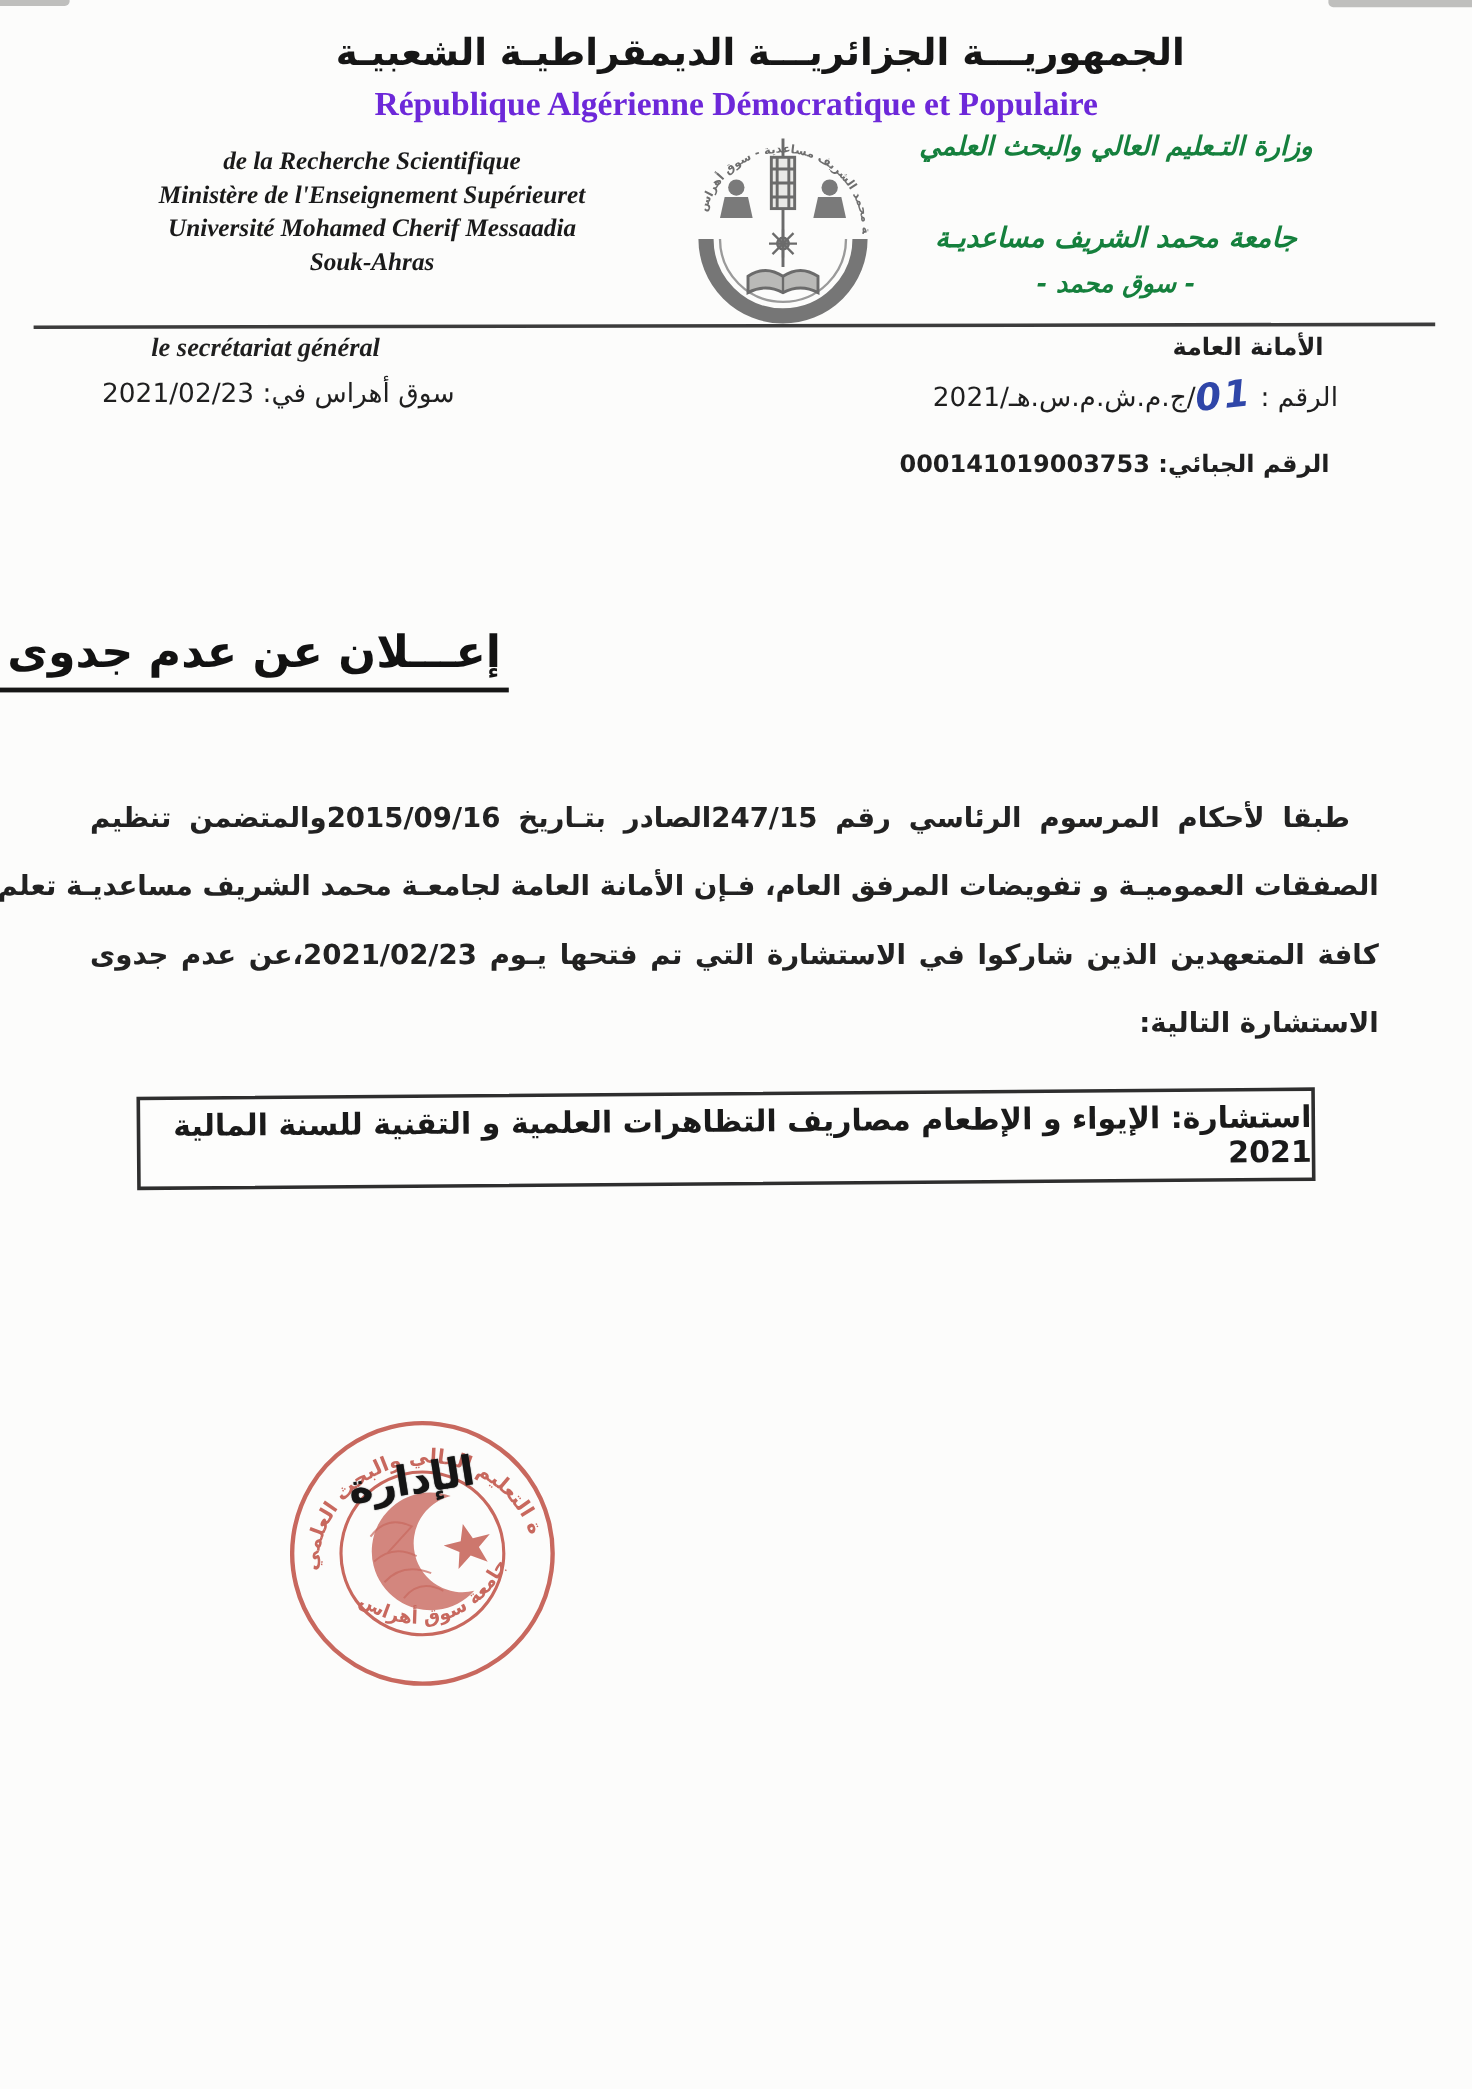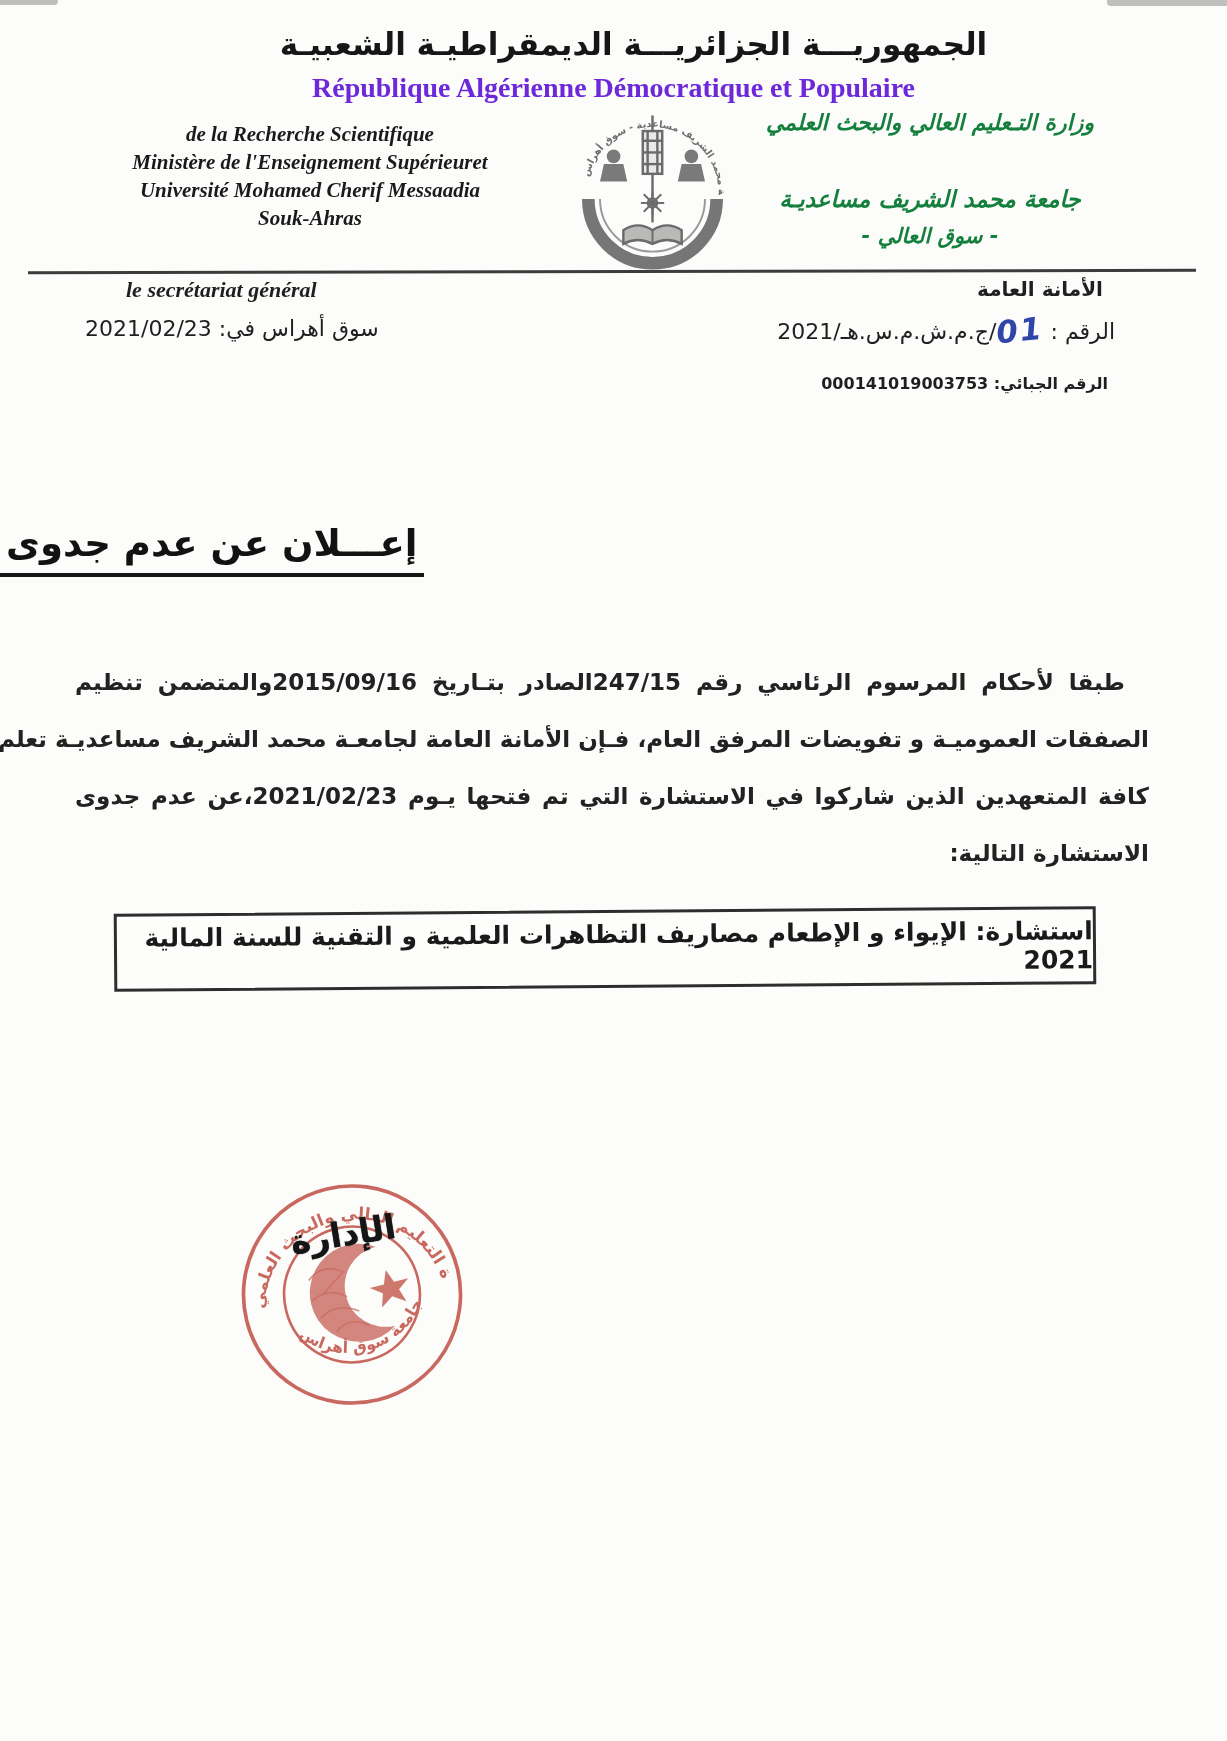--- a/index.html
+++ b/index.html
@@ -48,21 +48,21 @@
   .secretariat-ar{left:955px;top:277px;width:170px;text-align:center;direction:rtl;font-weight:bold;font-size:20px;}
 
   .ref-line{left:750px;top:310px;width:365px;direction:rtl;text-align:right;font-size:22px;white-space:nowrap;}
   .ref-line .hand{
     color:#2f46a8;font-size:31px;font-weight:bold;font-style:italic;
     display:inline-block;transform:rotate(-6deg) translateY(2px);
     letter-spacing:2px;
   }
   .date-line{left:85px;top:316px;width:300px;direction:rtl;text-align:left;font-size:22px;white-space:nowrap;}
 
-  .fiscal-line{left:724px;top:374px;width:384px;direction:rtl;text-align:right;font-weight:bold;font-size:16px;white-space:nowrap;}
+  .fiscal-line{left:724px;top:374px;width:384px;direction:rtl;text-align:right;font-weight:bold;font-size:20px;white-space:nowrap;}
 
   .doc-title-row{left:0;top:478px;width:100%;margin-top:44px;}
   .doc-title{
     display:inline-block;direction:rtl;
     font-size:37px;font-weight:bold;color:#121212;
     border-bottom:4px solid #161616;padding:0 6px 8px 6px;
   }
 
   .body-par{left:75px;top:654px;width:1074px;direction:rtl;font-weight:bold;color:#222;}
   .body-line{height:57px;line-height:57px;font-size:23px;text-align:justify;text-align-last:justify;white-space:nowrap;}
@@ -142,21 +142,21 @@
         <line x1="109" y1="99" x2="91" y2="117"></line>
       </g>
 
       <path d="M 70 136 Q 85 126 100 136 Q 115 126 130 136 L 130 150 Q 115 142 100 150 Q 85 142 70 150 Z" fill="#b9b9b7" stroke="#6b6b6b" stroke-width="2.5"></path>
       <line x1="100" y1="136" x2="100" y2="150" stroke="#6b6b6b" stroke-width="2"></line>
     </svg>
   </div>
 
   <div class="abs ministry-ar ministry-ar-1">وزارة التـعليم العالي والبحث العلمي</div>
   <div class="abs ministry-ar ministry-ar-2">جامعة محمد الشريف مساعديـة</div>
-  <div class="abs ministry-ar ministry-ar-3">- سوق العالي -</div>
+  <div class="abs ministry-ar ministry-ar-3">- سوق محمد -</div>
 
   <div class="abs divider"></div>
 
   <div class="abs secretariat-fr">le secrétariat général</div>
   <div class="abs secretariat-ar">الأمانة العامة</div>
 
   <div class="abs ref-line"><span>الرقم : </span><span class="hand">01</span><span>/ج.م.ش.م.س.هـ/2021</span></div>
 
   <div class="abs date-line">سوق أهراس في: 2021/02/23</div>
 

